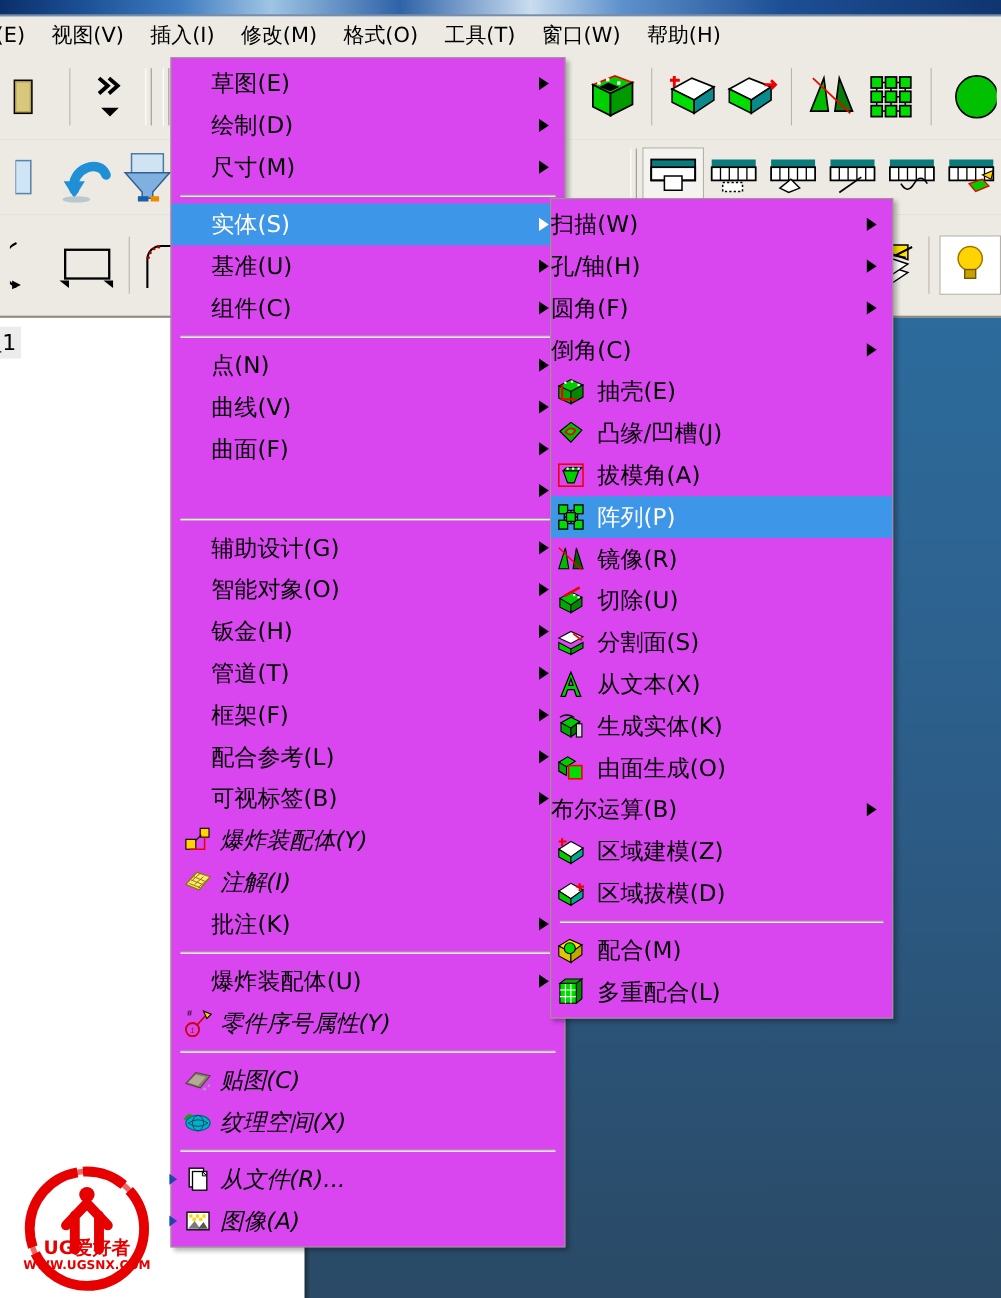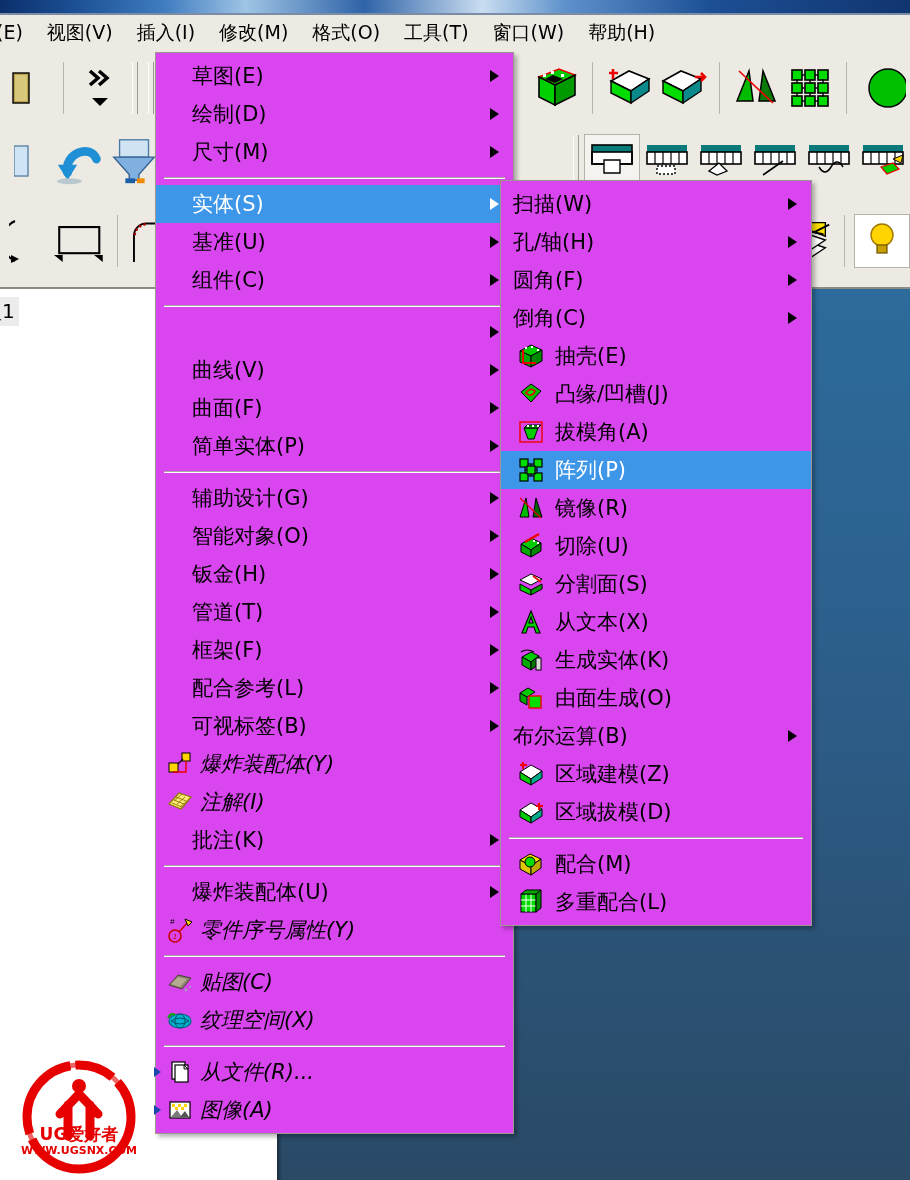--- a/index.html
+++ b/index.html
@@ -81,21 +81,21 @@
     padding:4px 0;
     z-index:40;
   }
   #menu-insert{left:155px;top:52px;width:357px;}
   #menu-solid{left:500px;top:180px;width:310px;z-index:50;}
   .mi{
     position:relative;height:38px;display:flex;align-items:center;
     font-size:21px;color:#000;white-space:nowrap;
   }
   #menu-insert .mi{padding-left:36px;}
-  #menu-solid .mi{padding-left:12px;}
+  #menu-solid .mi{}
   .mi .mi-ico{width:36px;height:36px;flex:none;display:flex;align-items:center;justify-content:center;margin-right:6px;}
   #menu-insert .mi .mi-ico{position:absolute;left:6px;top:1px;margin:0;}
   #menu-insert .mi.has-ico{padding-left:44px;font-style:italic;}
   .mi .mi-label{flex:1;}
   .mi .arr{
     position:absolute;right:14px;top:50%;margin-top:-6px;
     width:0;height:0;border-left:9px solid #000;border-top:6px solid transparent;border-bottom:6px solid transparent;
   }
   .mi.sel{background:#3d96e8;color:#fff;}
   .mi.sel .arr{border-left-color:#fff;}
@@ -408,32 +408,32 @@
     <div class="mi">
       <span class="mi-label">基准(U)</span>
       <span class="arr"></span>
     </div>
     <div class="mi">
       <span class="mi-label">组件(C)</span>
       <span class="arr"></span>
     </div>
     <div class="msep"></div>
     <div class="mi">
+      <span class="mi-label">点(N)</span>
       <span class="arr"></span>
     </div>
     <div class="mi">
       <span class="mi-label">曲线(V)</span>
       <span class="arr"></span>
     </div>
     <div class="mi">
       <span class="mi-label">曲面(F)</span>
       <span class="arr"></span>
     </div>
     <div class="mi">
-      <span class="mi-label">简单实体(P)</span>
       <span class="arr"></span>
     </div>
     <div class="msep"></div>
     <div class="mi">
       <span class="mi-label">辅助设计(G)</span>
       <span class="arr"></span>
     </div>
     <div class="mi">
       <span class="mi-label">智能对象(O)</span>
       <span class="arr"></span>

